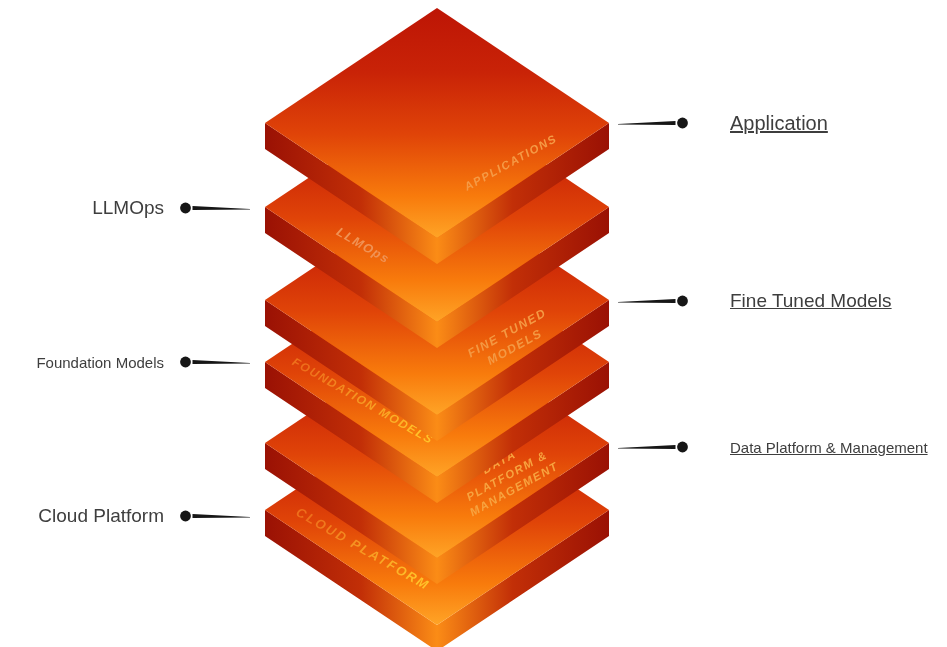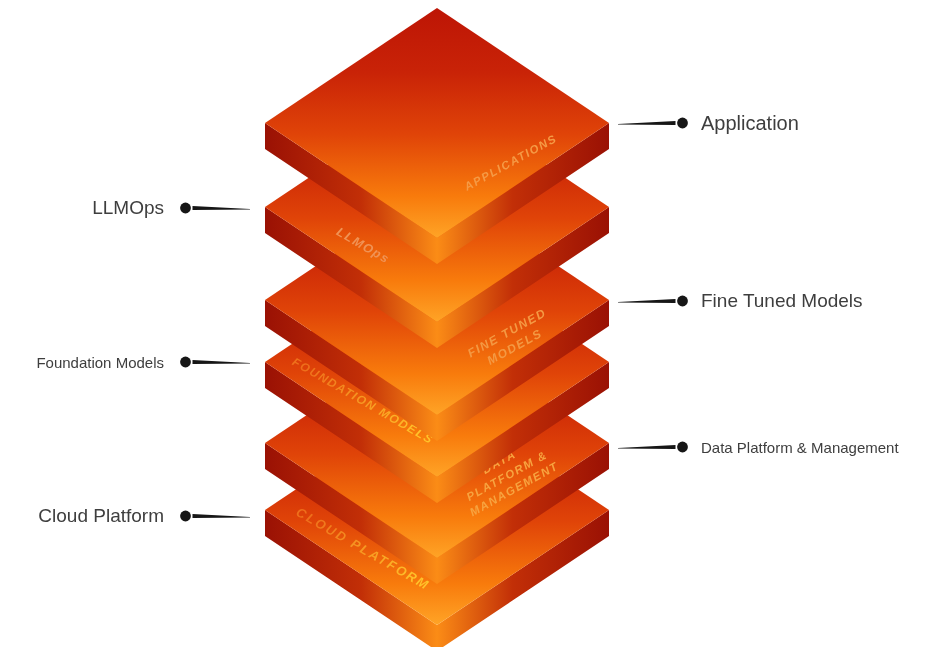--- a/index.html
+++ b/index.html
@@ -46,21 +46,21 @@
     -webkit-background-clip:text; background-clip:text; color:transparent;
   }
   .s6 .face-label { font-size:13px; letter-spacing:2.2px; }
 
   
   .callout {
     position:absolute; height:28px; display:flex; align-items:center;
     color:#3e3e3e; z-index:70;
   }
   .callout .pointer { flex:0 0 auto; display:block; }
-  .callout.right .co-label { margin-left:11px; }
+  .callout.right .co-label { margin-left:40px;text-decoration:underline; }
   .callout.left  .co-label { margin-right:14px; }
   .co-label { white-space:nowrap; }
   .lbl-lg { font-size:20px; }
   .lbl-md { font-size:19px; }
   .lbl-sm { font-size:15px; }
 
   .co-app  { left:618px; top:109px; }
   .co-ftm  { left:618px; top:287px; }
   .co-dpm  { left:618px; top:433px; }
   .co-llm  { right:697px; top:194px; }

